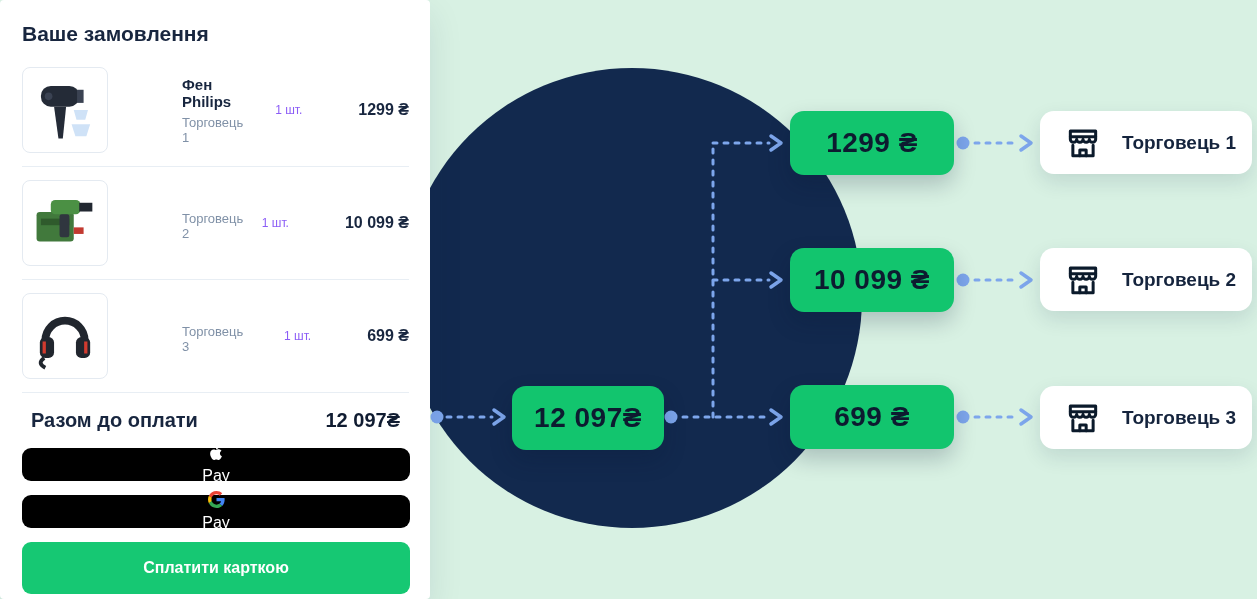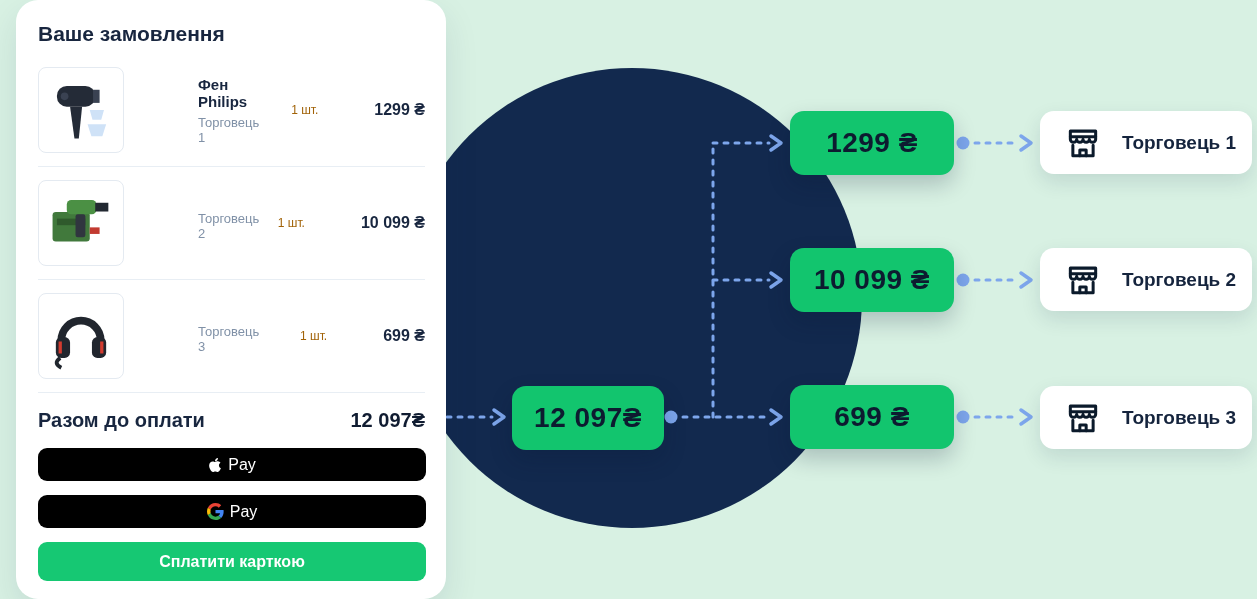--- a/index.html
+++ b/index.html
@@ -34,52 +34,53 @@
     background:#ffffff; border-radius:14px; display:flex; align-items:center;
     box-shadow:0 8px 20px rgba(18,42,78,.12);
   }
   .merchant .store-ic{ margin-left:24px; width:38px; height:38px; color:#0b1a2b; flex:0 0 auto; display:flex; }
   .merchant .store-ic svg{ width:38px; height:38px; }
   .merchant .m-label{ margin-left:20px; font-size:19px; font-weight:600; color:#15243d; }
   .m1{ top:111px; } .m2{ top:248px; } .m3{ top:386px; }
 
   
   .order-card{
-    position:absolute; left:16px; top:0; width:430px; height:599px; z-index:4;
-    background:#ffffff; border-radius:22px;
+    position:absolute; left:0; top:0; width:430px; height:599px; z-index:4;
+    background:#ffffff; border-radius:4px;
     box-shadow:0 14px 34px rgba(18,42,78,.10);
     padding:20px 21px 24px 22px;
   }
   .order-title{ font-size:21px; font-weight:700; color:#18263f; margin:2px 0 12px; }
 
   .item-row{ display:flex; align-items:center; padding:9px 0;gap:44px; }
   .thumb{
     width:86px; height:86px; flex:0 0 auto; border:1px solid #e4eaf1; border-radius:8px;
     background:#ffffff; display:flex; align-items:center; justify-content:center;
   }
   .thumb svg{ width:70px; height:70px; }
   .item-meta{ flex:1 1 auto; margin-left:30px; min-width:0; }
   .item-name{ font-size:15px; font-weight:700; color:#18263f; }
   .item-seller{ font-size:13px; color:#8091a7; margin-top:5px; }
-  .item-qty{ font-size:12px; color:#a16207; margin:0 12px 0 8px; white-space:nowrap; }
+  .item-qty{ font-size:12px; color:#8b5cf6; margin:0 12px 0 8px; white-space:nowrap; }
   .item-price{ font-size:16px; font-weight:700; color:#18263f; white-space:nowrap; text-align:right; }
   .divider{ height:1px; background:#e8eef4; margin:4px 0; }
 
-  .total-row{ display:flex; align-items:center; justify-content:space-between; margin:16px 0 16px; }
+  .total-row{ display:flex; align-items:center; justify-content:space-between; margin:16px 9px 16px; }
   .total-label{ font-size:20px; font-weight:600; color:#18263f; }
   .total-value{ font-size:20px; font-weight:700; color:#101c31; }
 
   .pay-btn{
     display:flex; width:388px; height:33px; margin:0 auto 14px; border:none; cursor:pointer;
     align-items:center; justify-content:center; gap:6px; border-radius:9px;
     font-family:"Liberation Sans","DejaVu Sans",sans-serif;
+    flex-direction:column;
   }
   .pay-black{ background:#000000; color:#ffffff; font-size:16px; font-weight:500; }
   .pay-black svg{ display:block; }
-  .pay-green{ background:#16c873; color:#ffffff; font-size:16px; font-weight:700; height:39px; }
+  .pay-green{ background:#16c873; color:#ffffff; font-size:16px; font-weight:700; height:52px; }
 </style>
 </head>
 <body>
 
 <div class="stage">
 
   <div class="big-circle"></div>
 
   <svg class="connectors" width="1257" height="599" viewBox="0 0 1257 599" fill="none">
     <g stroke="#7da6ec" stroke-width="3" stroke-linecap="round" stroke-dasharray="4 7">

